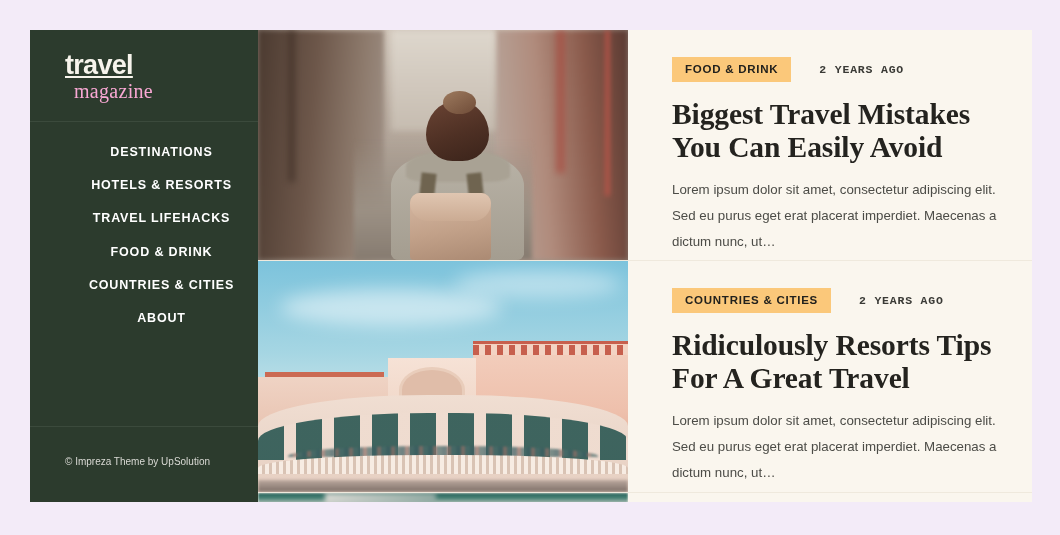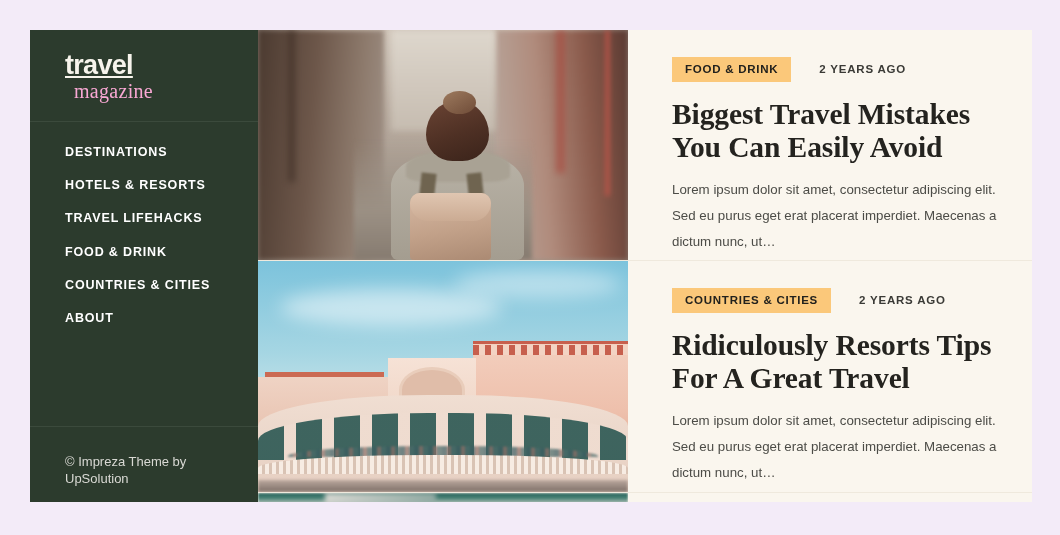--- a/index.html
+++ b/index.html
@@ -69,33 +69,34 @@
     display: block;
     color: #ffffff;
     font-size: 12.5px;
     font-weight: bold;
     letter-spacing: 0.85px;
     text-transform: uppercase;
     line-height: 14px;
     margin-bottom: 19.2px;
     cursor: pointer;
     text-decoration: none;
+    text-align: center;
   }
   .nav-item:last-child { margin-bottom: 16px; }
 
   .sidebar-footer {
     flex: 0 0 76px;
     box-sizing: border-box;
     border-top: 1px solid #3b4a3c;
     padding: 26px 30px 0 35px;
   }
   .sidebar-footer p {
     margin: 0;
     color: #d9d9d4;
-    font-size: 13px;
+    font-size: 10px;
     line-height: 17px;
   }
 
   
   .content {
     flex: 1 1 auto;
     background: #faf6ee;
     display: flex;
     flex-direction: column;
     overflow: hidden;
@@ -142,20 +143,21 @@
     white-space: nowrap;
   }
   .date {
     margin-left: 28px;
     color: #3a3a36;
     font-size: 11.5px;
     font-weight: bold;
     letter-spacing: 0.8px;
     text-transform: uppercase;
     white-space: nowrap;
+    font-family: Liberation Mono, monospace;
   }
 
   .post-title {
     margin: 16px 0 0 0;
     font-family: Liberation Serif, serif;
     font-weight: bold;
     font-size: 29.5px;
     line-height: 33px;
     letter-spacing: -0.1px;
     color: #24231f;

